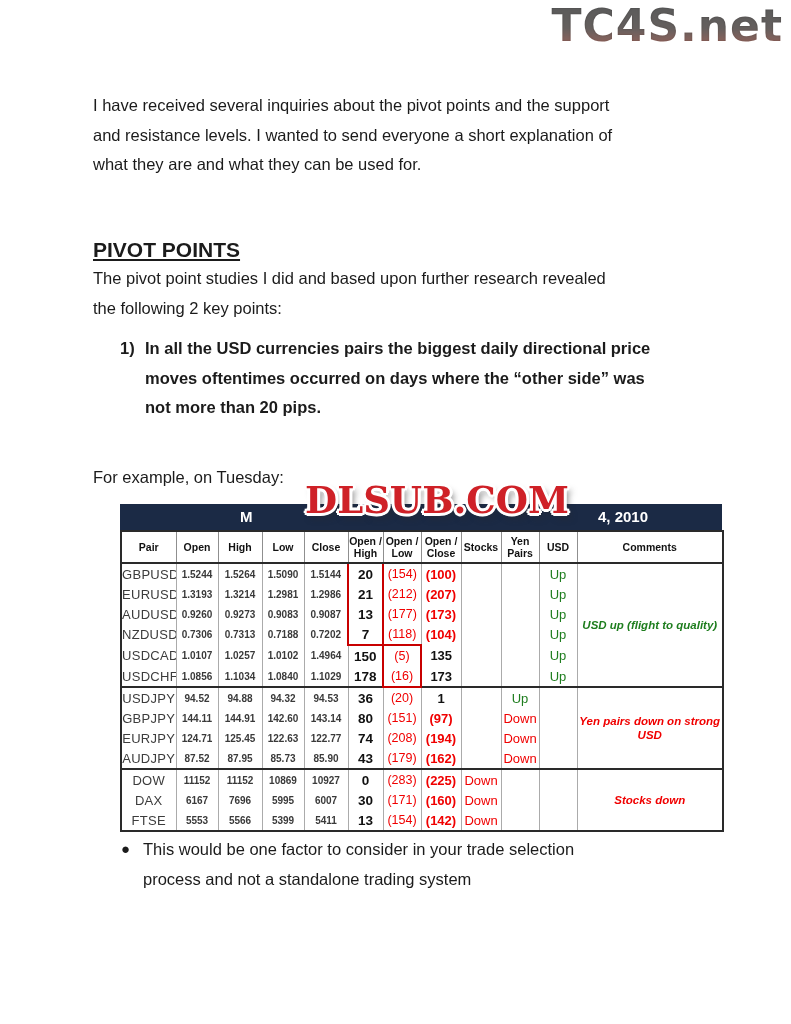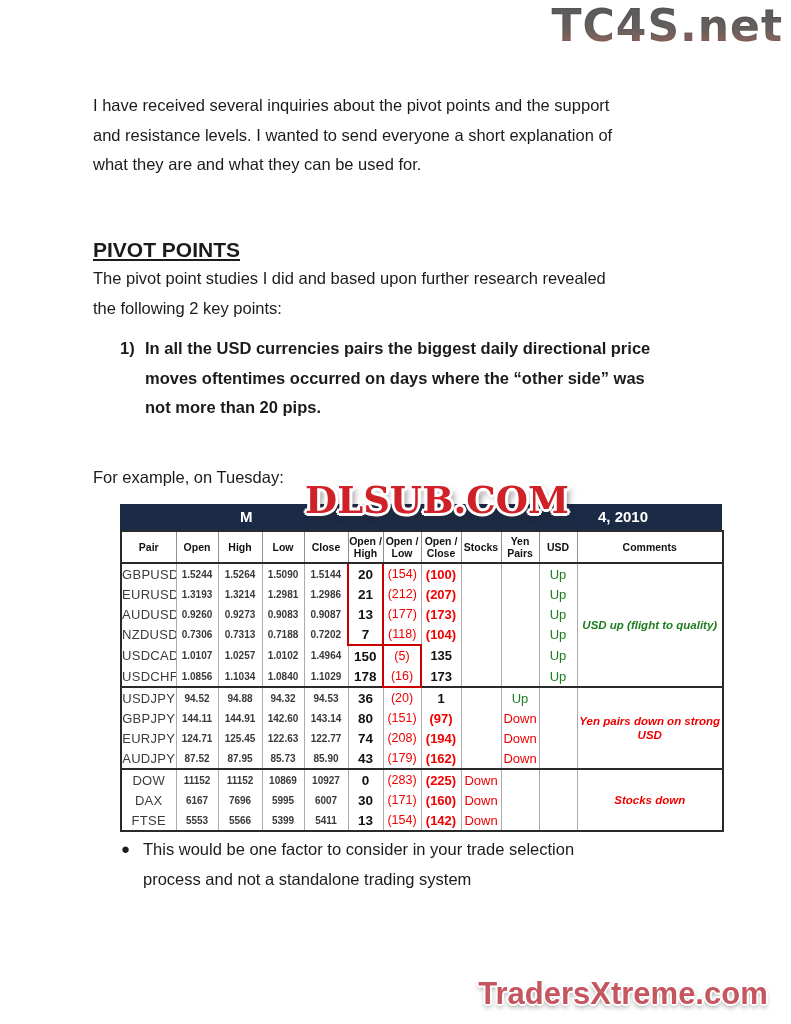--- a/index.html
+++ b/index.html
@@ -316,15 +316,14 @@
   </div>
 
   <div class="bullet">
     <span class="dot">●</span>
     <div class="blines">
       <div>This would be one factor to consider in your trade selection</div>
       <div>process and not a standalone trading system</div>
     </div>
   </div>
 
-  <div class="txtreme">TradersXtreme.com</div>
 
 </div>
 
 </body></html>

